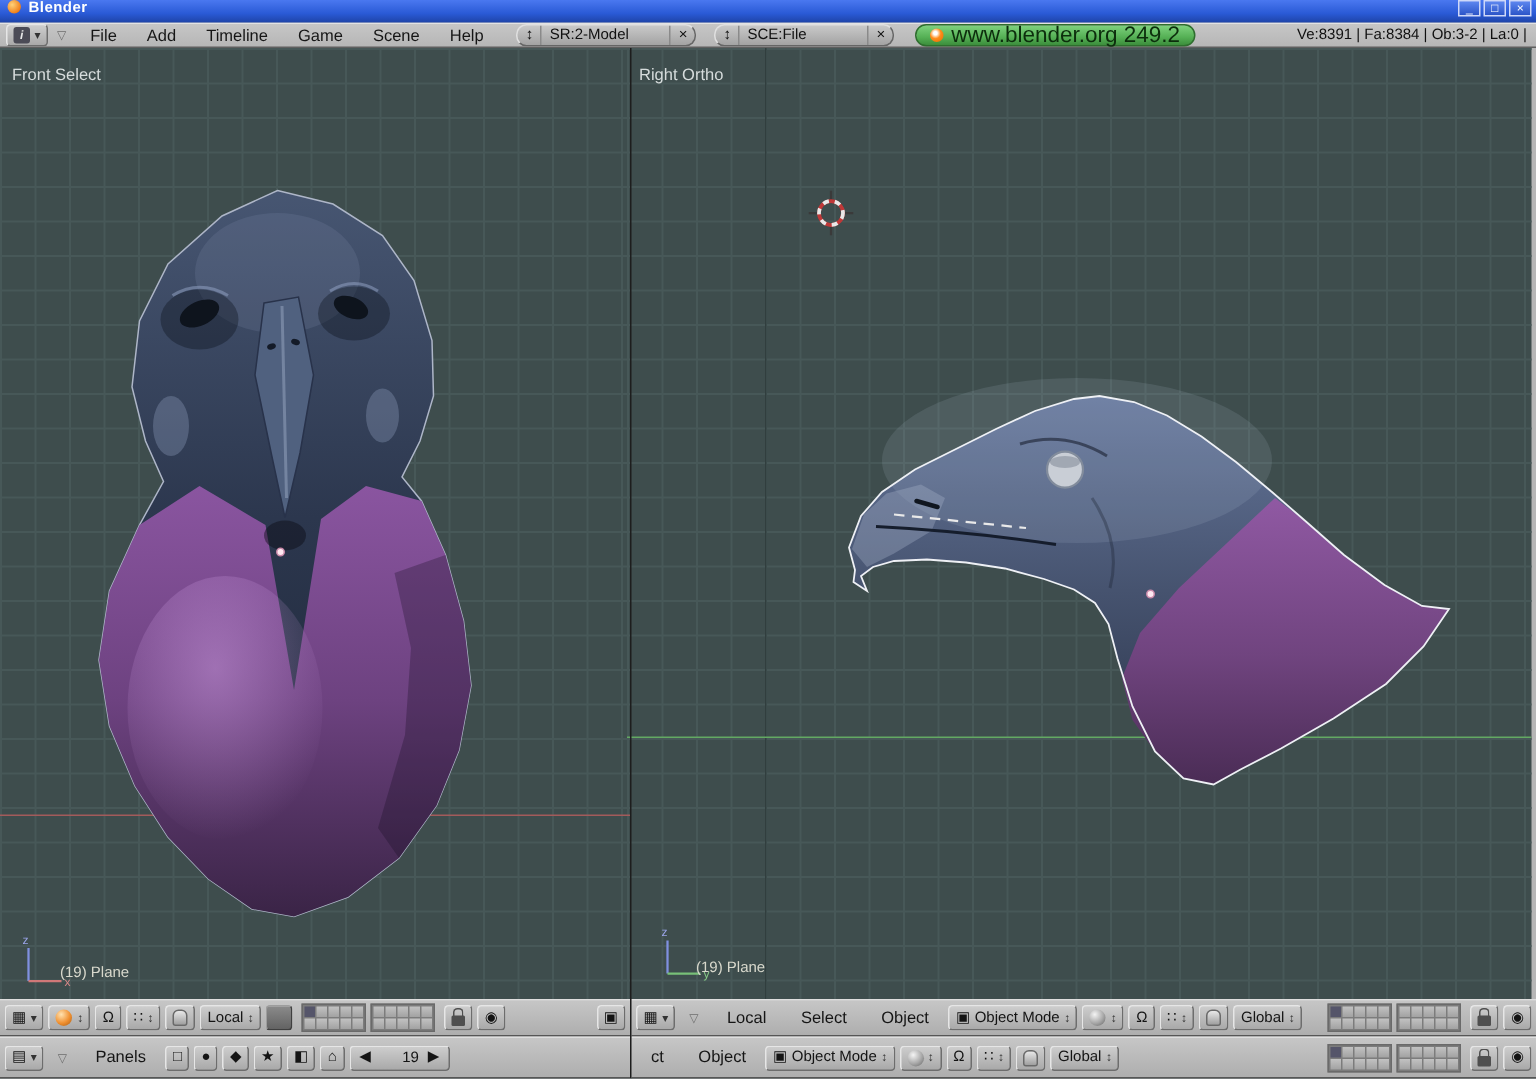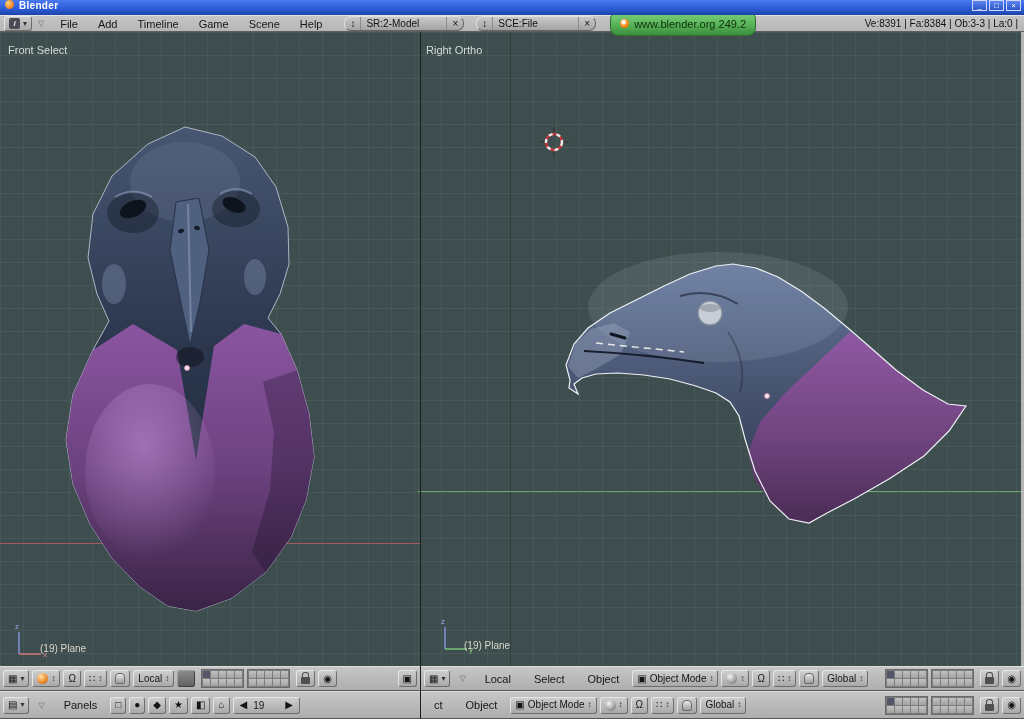--- a/index.html
+++ b/index.html
@@ -33,23 +33,23 @@
   .g.small{font-size:8px;color:#333}
   .glyph-dark{display:inline-block;width:11px;height:11px;background:#4b4b56;color:#e8e8e8;
     font-size:8px;line-height:11px;text-align:center;border-radius:2px;font-style:italic;font-weight:bold}
   .combo{display:inline-flex;align-items:stretch;height:15px;margin-left:12px;
     background:linear-gradient(#c9c9c9,#a3a3a3);
     border:1px solid;border-color:#e0e0e0 #666 #666 #e0e0e0;border-radius:7px;
     font-size:10px;color:#111;overflow:hidden;cursor:default}
   .combo .seg{padding:0 5px;display:flex;align-items:center;border-right:1px solid #8a8a8a}
   .combo .seg:last-child{border-right:none}
   .combo .val{min-width:86px}
-  .version-btn{display:inline-flex;align-items:center;gap:5px;height:25px;padding:0 9px;margin-left:14px;
+  .version-btn{display:inline-flex;align-items:center;gap:5px;height:15px;padding:0 9px;margin-left:14px;
     background:linear-gradient(#7ed27e,var(--version-green,#55b055) 60%,#3c8e3c);
-    border:1px solid #2e6e2e;border-radius:8px;font-size:11px;color:#0d2e0d;cursor:default;white-space:nowrap}
+    border:1px solid #2e6e2e;border-radius:8px;font-size:15px;color:#0d2e0d;cursor:default;white-space:nowrap}
   .blender-logo{width:9px;height:9px;border-radius:50%;
     background:radial-gradient(circle at 40% 35%,#fff 15%,#ff8c1a 45%,#e06a00)}
   .stats{margin-left:auto;font-size:10px;color:#101010;padding-right:2px;white-space:nowrap}
 
   
   .viewport{position:absolute;top:32px;height:634px;
     background-color:var(--viewport-bg,#3e4d4d);
     background-image:linear-gradient(to right,var(--grid-line,#475858) 1px,transparent 1px),
                      linear-gradient(to bottom,var(--grid-line,#475858) 1px,transparent 1px);
     background-size:23px 23px;overflow:hidden}
@@ -80,21 +80,21 @@
     background:linear-gradient(#e8e8e8,#9f9f9f)}
   .lock{position:relative;width:9px;height:7px;background:#4f4f4f;border-radius:1px;margin-top:4px}
   .lock::before{content:"";position:absolute;left:1px;top:-5px;width:5px;height:5px;
     border:1.5px solid #4f4f4f;border-bottom:none;border-radius:3px 3px 0 0}
   .layers{display:flex;gap:3px;margin:0 3px}
   .lgrid{display:grid;grid-template-columns:repeat(5,7px);grid-template-rows:repeat(2,7px);
     gap:1px;background:#7c7c7c;border:1px solid #6a6a6a;padding:1px}
   .lcell{background:linear-gradient(#c2c2c2,#a2a2a2)}
   .lcell.active{background:#55556a}
   .push-right{margin-left:auto}
-  .num{min-width:26px;text-align:left;font-size:10px}
+  .num{min-width:26px;text-align:right;font-size:10px}
   .stepper{padding:0 6px;gap:6px}
   .darkbtn{width:18px;height:17px;background:linear-gradient(#8a8a8a,#636363);
     border-color:#9d9d9d #3f3f3f #3f3f3f #9d9d9d}
 </style>
 </head>
 <body>
 
 <div id="app">
 
   <div class="titlebar">
@@ -126,21 +126,21 @@
     </div>
     <div class="combo">
       <span class="seg">↕</span>
       <span class="seg val">SCE:File</span>
       <span class="seg">×</span>
     </div>
     <div class="version-btn">
       <span class="blender-logo"></span>
       <span>www.blender.org 249.2</span>
     </div>
-    <span class="stats">Ve:8391 | Fa:8384 | Ob:3-3 | La:0 | </span>
+    <span class="stats">Ve:8391 | Fa:8384 | Ob:3-2 | La:0 | </span>
   </div>
 
   <div class="viewport vp-left">
     <span class="vp-label">Front Select</span>
     <div class="axis-line" style="top:511px;background:var(--axis-red,#a35b5b)"></div>
 
     <svg class="model" width="420" height="634" viewBox="0 0 420 634">
       <defs>
         <linearGradient id="lgHead" x1="0" y1="0" x2="0" y2="1">
           <stop offset="0" stop-color="#475672"></stop>

